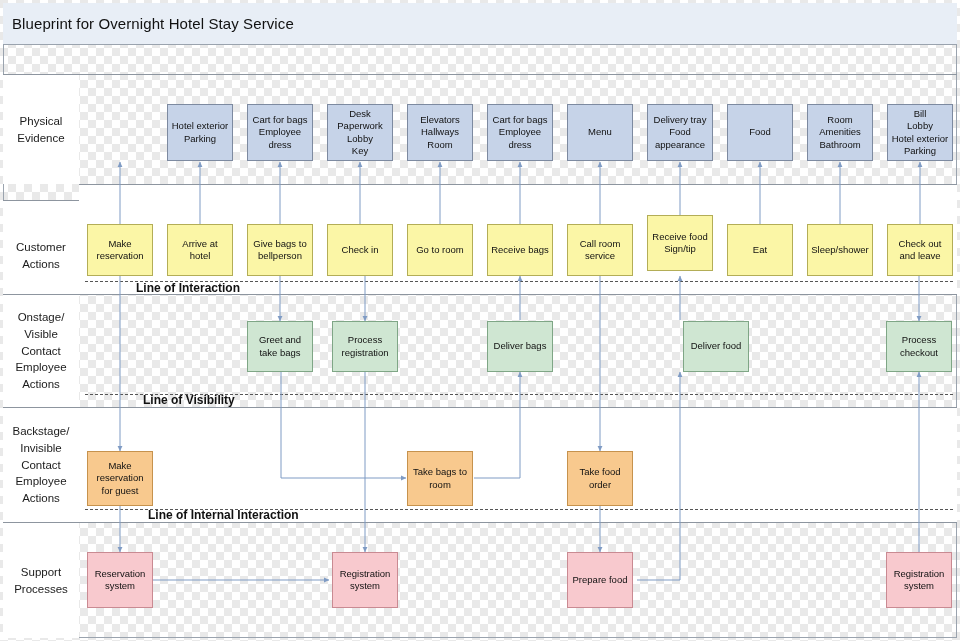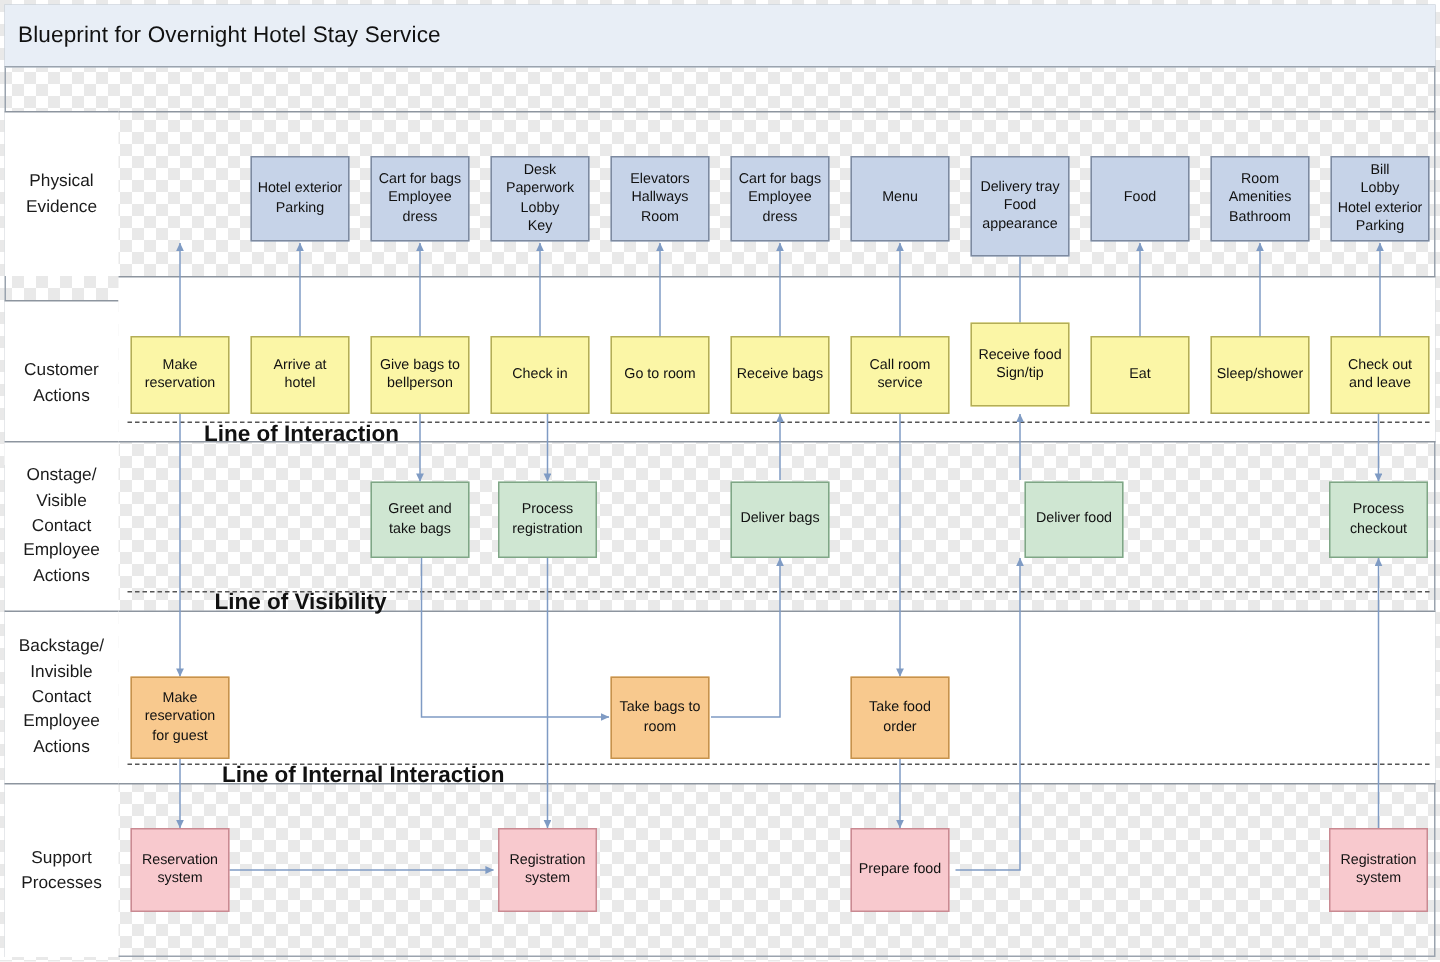--- a/index.html
+++ b/index.html
@@ -64,21 +64,21 @@
     overflow:hidden;
   }
   .b-phys{background:#c6d3e8;border-color:#7d8aa0;}
   .b-cust{background:#fbf6a6;border-color:#b3ad57;}
   .b-onstage{background:#cfe6d2;border-color:#7fa686;}
   .b-back{background:#f8c98e;border-color:#c6924d;}
   .b-support{background:#f8c9ce;border-color:#c98a92;}
   
   .linelabel{
     position:absolute;
-    font-size:15px;
+    font-size:12px;
     font-weight:bold;
     color:#111;
     white-space:nowrap;
   }
   
   .sepline{
     position:absolute;
     border-top:1px dashed #555;
     height:0;
   }
@@ -179,21 +179,21 @@
       <path d="M919,552 L919,372"></path>
     </g>
   </svg>
 
   <div class="box b-phys" style="left:167px;top:104px;width:66px;height:57px;">Hotel exterior<br>Parking</div>
   <div class="box b-phys" style="left:247px;top:104px;width:66px;height:57px;">Cart for bags<br>Employee<br>dress</div>
   <div class="box b-phys" style="left:327px;top:104px;width:66px;height:57px;">Desk<br>Paperwork<br>Lobby<br>Key</div>
   <div class="box b-phys" style="left:407px;top:104px;width:66px;height:57px;">Elevators<br>Hallways<br>Room</div>
   <div class="box b-phys" style="left:487px;top:104px;width:66px;height:57px;">Cart for bags<br>Employee<br>dress</div>
   <div class="box b-phys" style="left:567px;top:104px;width:66px;height:57px;">Menu</div>
-  <div class="box b-phys" style="left:647px;top:104px;width:66px;height:67px;">Delivery tray<br>Food<br>appearance</div>
+  <div class="box b-phys" style="left:647px;top:104px;width:66px;height:57px;">Delivery tray<br>Food<br>appearance</div>
   <div class="box b-phys" style="left:727px;top:104px;width:66px;height:57px;">Food</div>
   <div class="box b-phys" style="left:807px;top:104px;width:66px;height:57px;">Room<br>Amenities<br>Bathroom</div>
   <div class="box b-phys" style="left:887px;top:104px;width:66px;height:57px;">Bill<br>Lobby<br>Hotel exterior<br>Parking</div>
 
   <div class="box b-cust" style="left:87px;top:224px;width:66px;height:52px;">Make<br>reservation</div>
   <div class="box b-cust" style="left:167px;top:224px;width:66px;height:52px;">Arrive at hotel</div>
   <div class="box b-cust" style="left:247px;top:224px;width:66px;height:52px;">Give bags to<br>bellperson</div>
   <div class="box b-cust" style="left:327px;top:224px;width:66px;height:52px;">Check in</div>
   <div class="box b-cust" style="left:407px;top:224px;width:66px;height:52px;">Go to room</div>
   <div class="box b-cust" style="left:487px;top:224px;width:66px;height:52px;">Receive bags</div>

